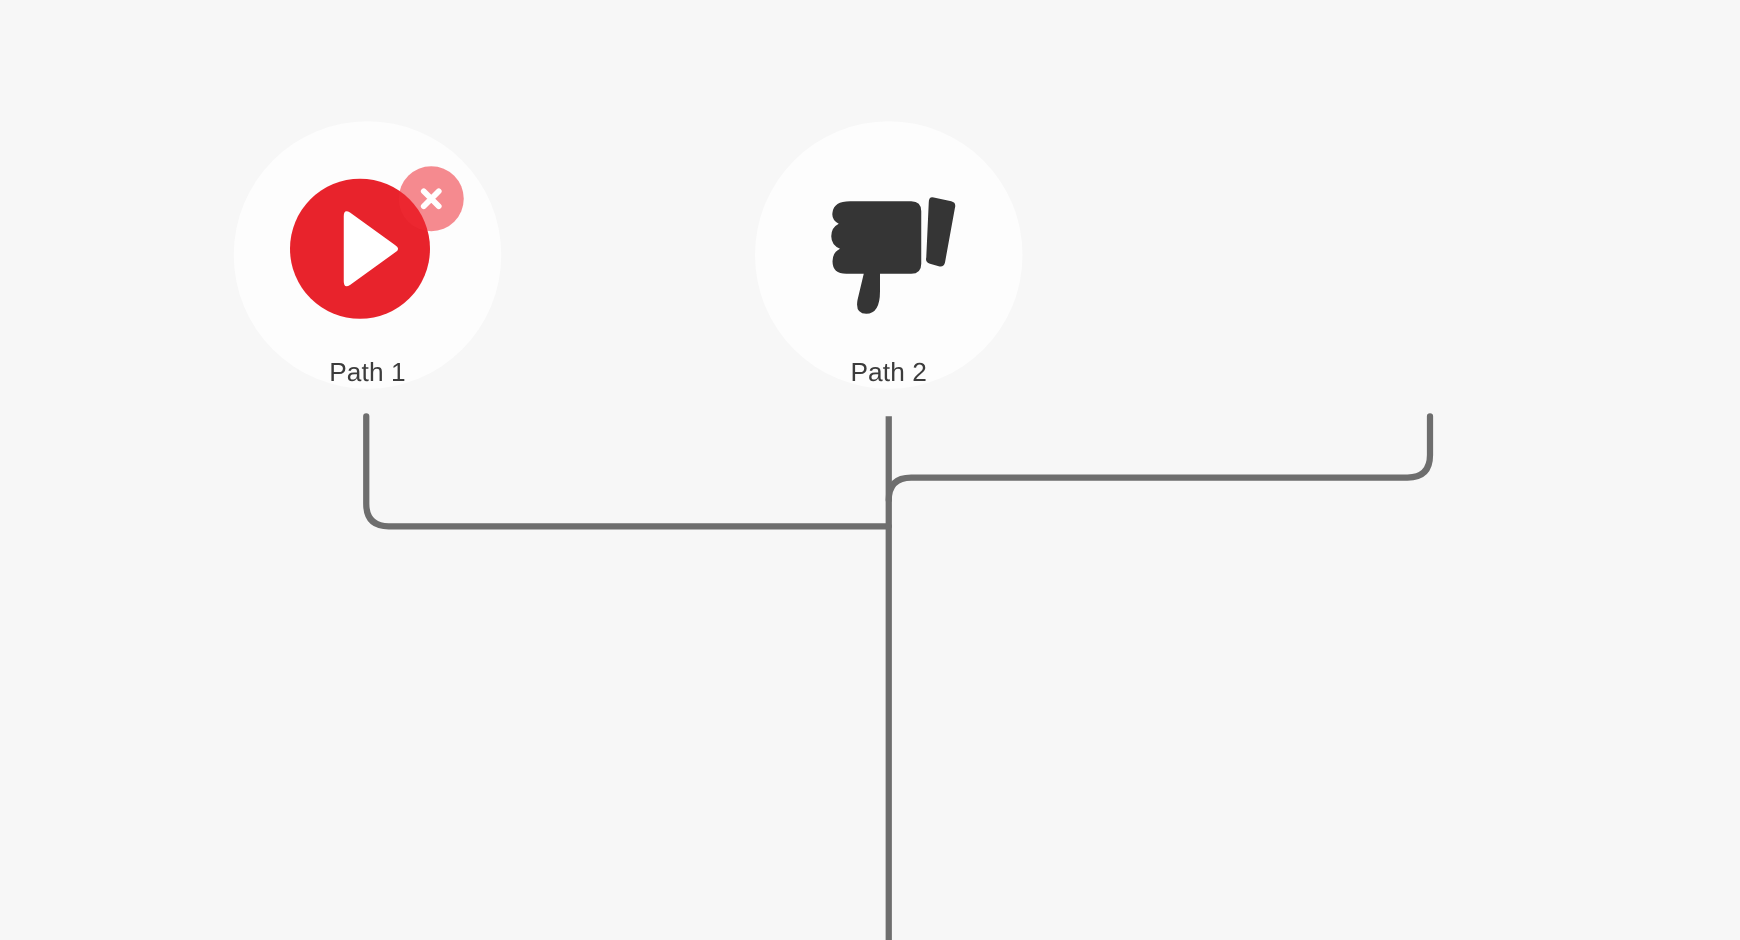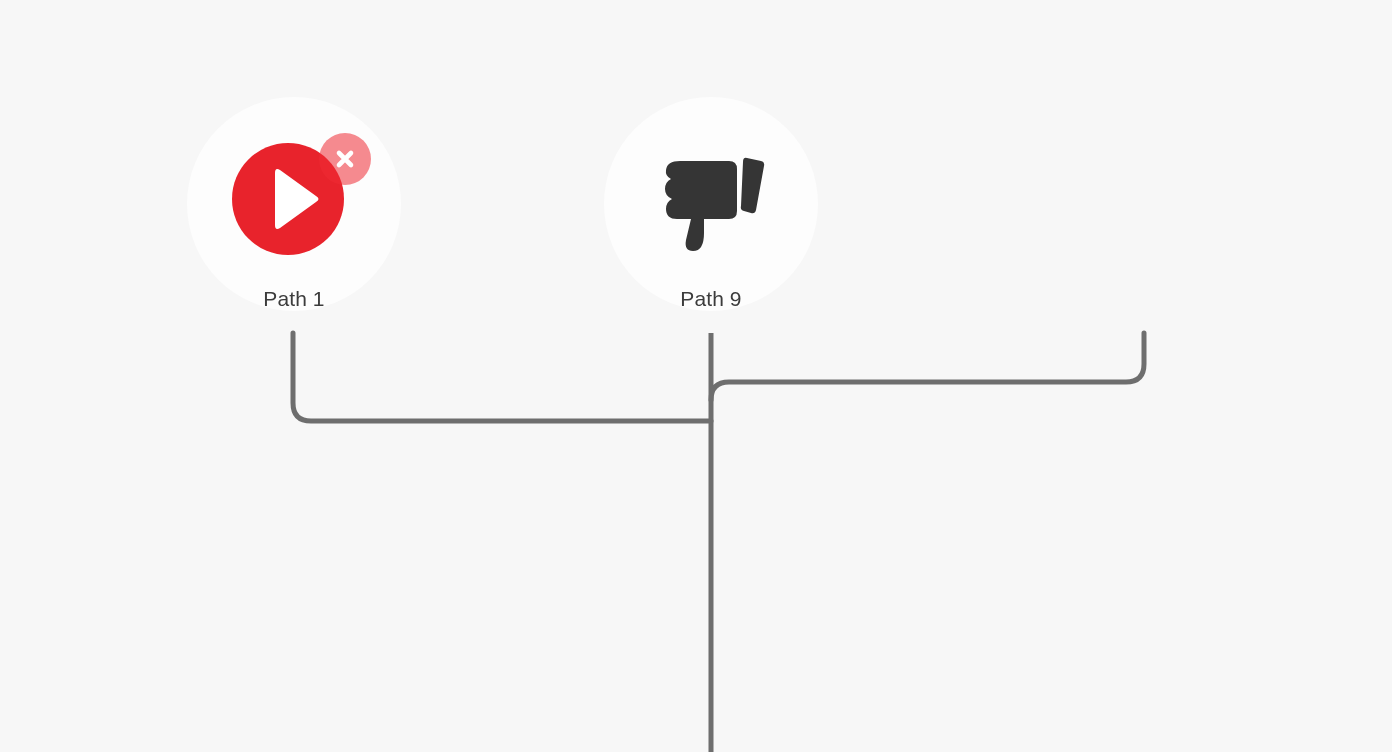--- a/index.html
+++ b/index.html
@@ -121,17 +121,17 @@
                    Q 20 68 26 65
                    Q 19 62 19 55
                    Q 19 48 25 45
                    Q 19 42 20 36
                    Q 21 27 34 27 Z"></path>
 
           <path d="M 101 24 L 115 27 Q 119 28 118 32 L 110 76 Q 109 80 105 79 L 98 77 Q 94 76 95 72 L 97 28 Q 97 23 101 24 Z"></path>
         </g>
       </svg>
     </div>
-    <div class="node-label">Path 9</div>
+    <div class="node-label">Path 2</div>
   </div>
 
 
 </div>
 
 </body></html>

